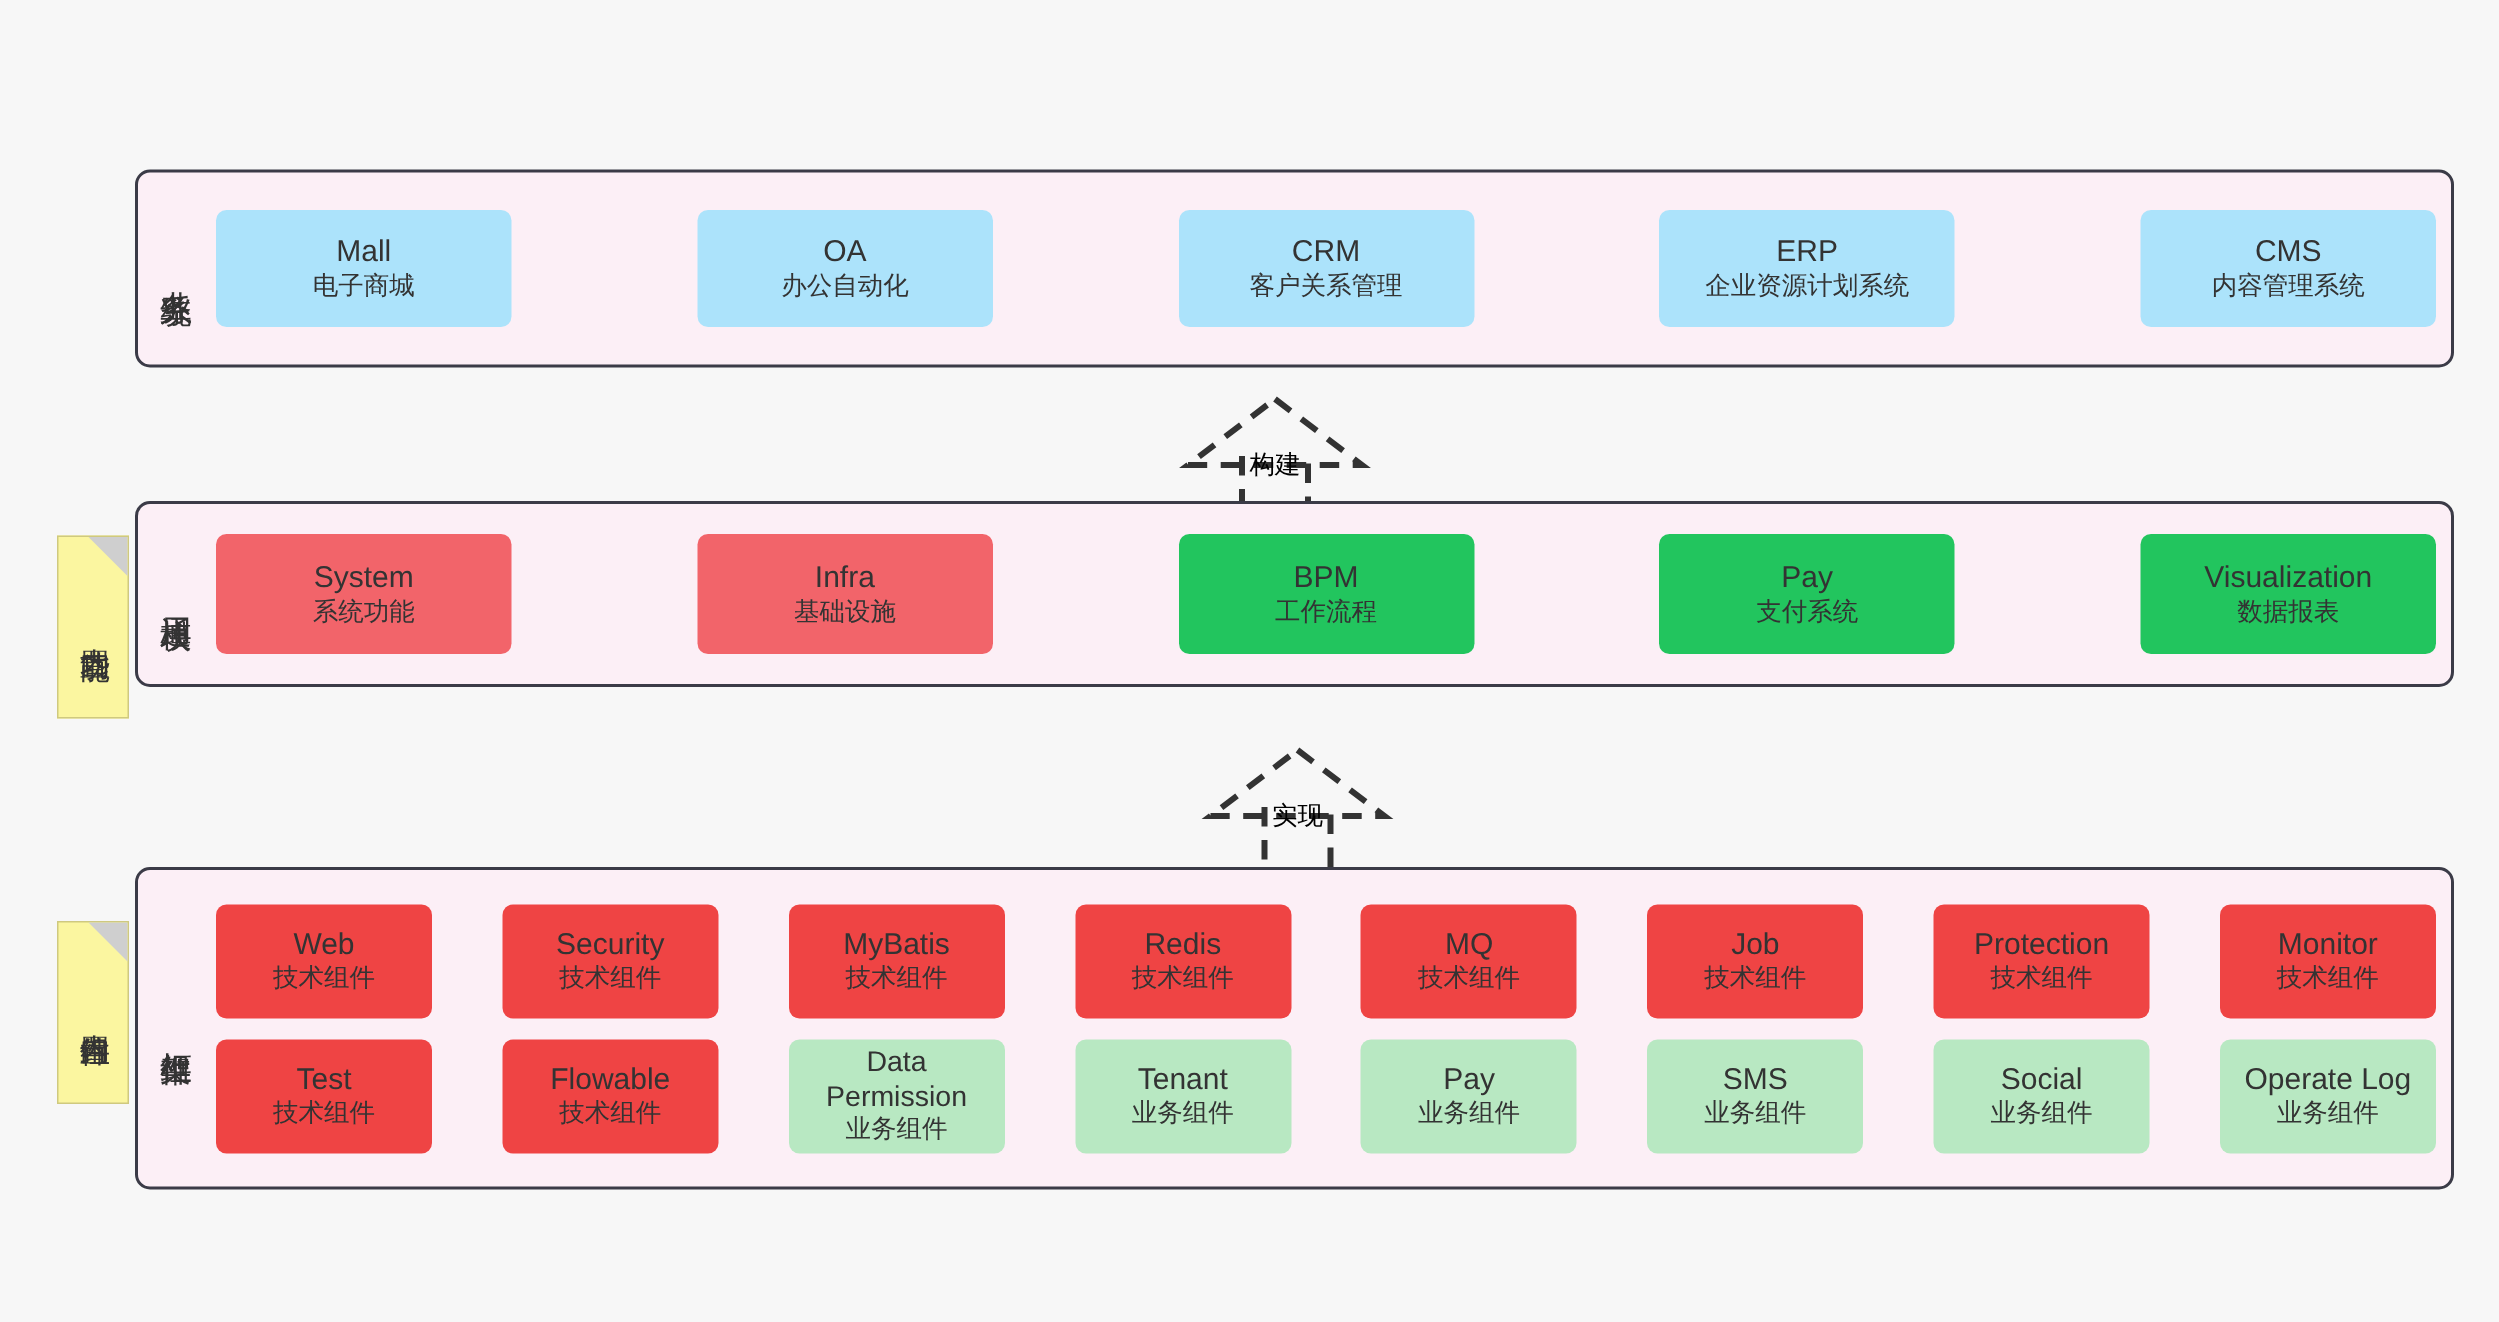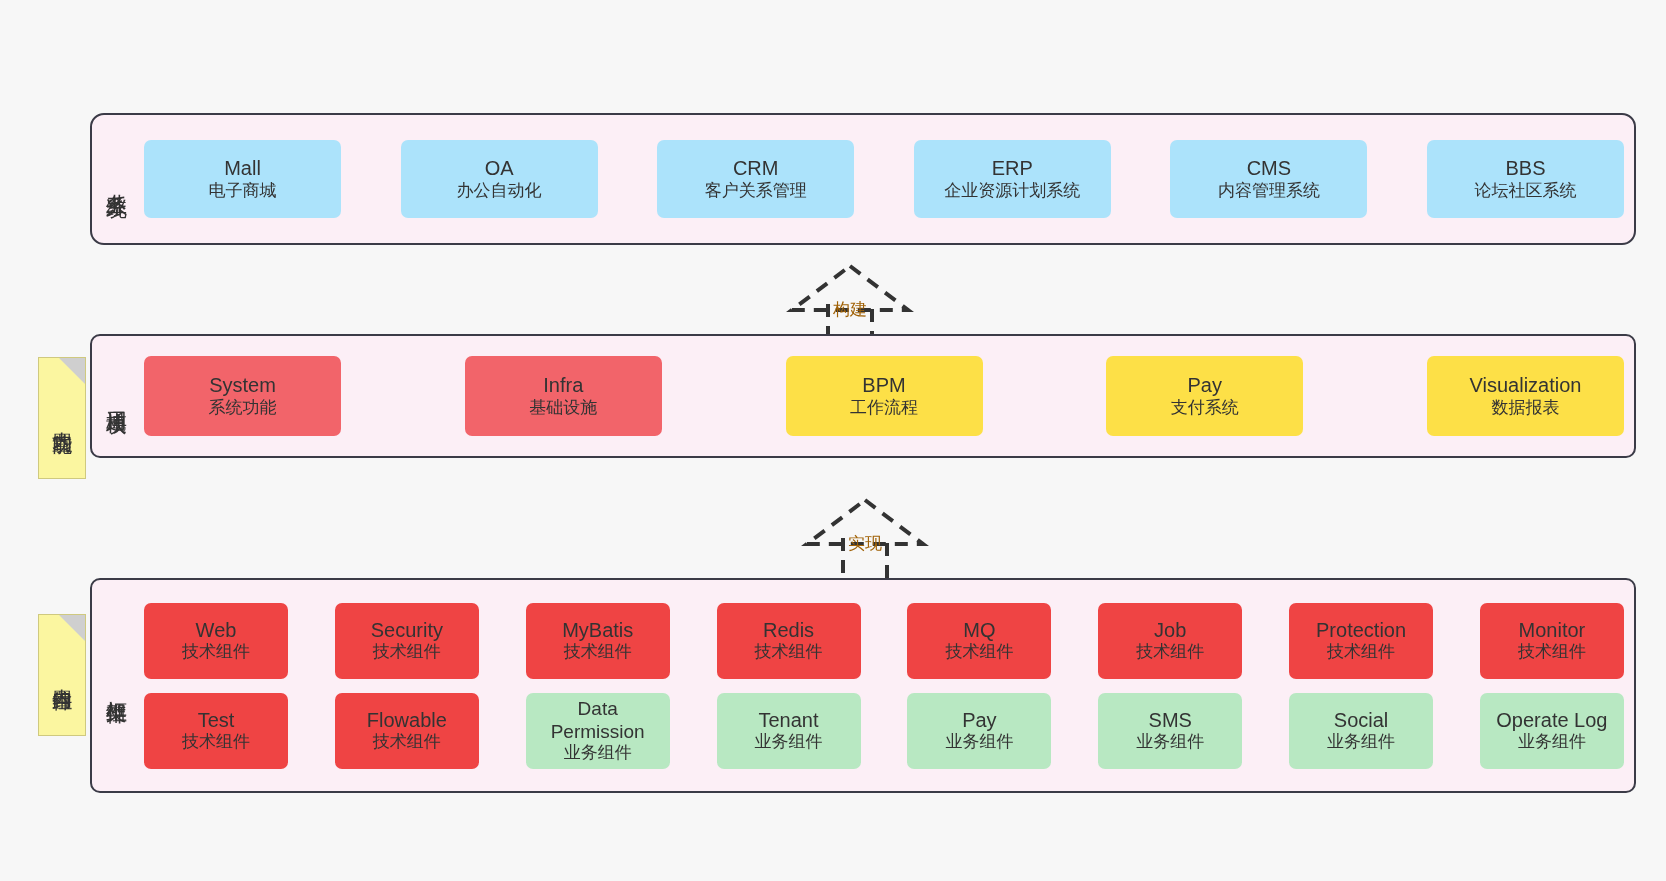--- a/index.html
+++ b/index.html
@@ -75,21 +75,21 @@
     line-height: 1.22;
     padding: 6px 4px;
     user-select: none;
   }
   .card .t1 { font-size: 20px; }
   .card .t2 { font-size: 17px; text-align: right; }
   .card.three .t1 { font-size: 19px; }
 
   .biz-card  { background: #ace3fb; height: 78px; width: 197px; }
   .mod-strong{ background: #f2646a; height: 80px; width: 197px; }
-  .mod-soft  { background: #fde047; height: 80px; width: 197px; }
+  .mod-soft  { background: #22c55e; height: 80px; width: 197px; }
   .tech-card { background: #ef4444; height: 76px; width: 144px; }
   .biz-comp  { background: #b8e8c2; height: 76px; width: 144px; }
 
   
   .note {
     position: absolute;
     background: #fbf6a0;
     border: 1px solid #cfc97f;
     box-sizing: border-box;
     display: flex;
@@ -119,33 +119,33 @@
     width: 180px;
     height: 100px;
   }
   .connector svg { display: block; overflow: visible; }
   .connector .conn-label {
     position: absolute;
     left: 50%;
     transform: translateX(-50%);
     top: 40px;
     font-size: 17px;
-    color: #a16207;
+    color: #000000;
     background: transparent;
     padding: 0 2px;
     white-space: nowrap;
     user-select: none;
   }
 </style>
 </head>
 <body>
 
 <div id="canvas">
 
-  <div class="band" id="band-business-system" style="left:90px; top:113px; width:1546px; height:132px;border-radius:14px;">
+  <div class="band" id="band-business-system" style="left:90px; top:113px; width:1546px; height:132px;">
     <div class="band-label">业务系统</div>
     <div class="band-body">
       <div class="row">
         <div class="card biz-card">
           <div class="t1">Mall</div>
           <div class="t2">电子商城</div>
         </div>
         <div class="card biz-card">
           <div class="t1">OA</div>
           <div class="t2">办公自动化</div>
@@ -154,24 +154,20 @@
           <div class="t1">CRM</div>
           <div class="t2">客户关系管理</div>
         </div>
         <div class="card biz-card">
           <div class="t1">ERP</div>
           <div class="t2">企业资源计划系统</div>
         </div>
         <div class="card biz-card">
           <div class="t1">CMS</div>
           <div class="t2">内容管理系统</div>
-        </div>
-        <div class="card biz-card">
-          <div class="t1">BBS</div>
-          <div class="t2">论坛社区系统</div>
         </div>
       </div>
     </div>
   </div>
 
   <div class="connector" id="connector-build" style="left:760px; top:258px;">
     <svg width="180" height="100" viewBox="0 0 180 100">
       <path d="M 90 8 L 148 52 L 32 52 Z" fill="none" stroke="#333333" stroke-width="4" stroke-dasharray="13 9" stroke-linejoin="miter"></path>
       <path d="M 68 46 L 68 88 L 112 88 L 112 46" fill="none" stroke="#333333" stroke-width="4" stroke-dasharray="13 9"></path>
     </svg>

